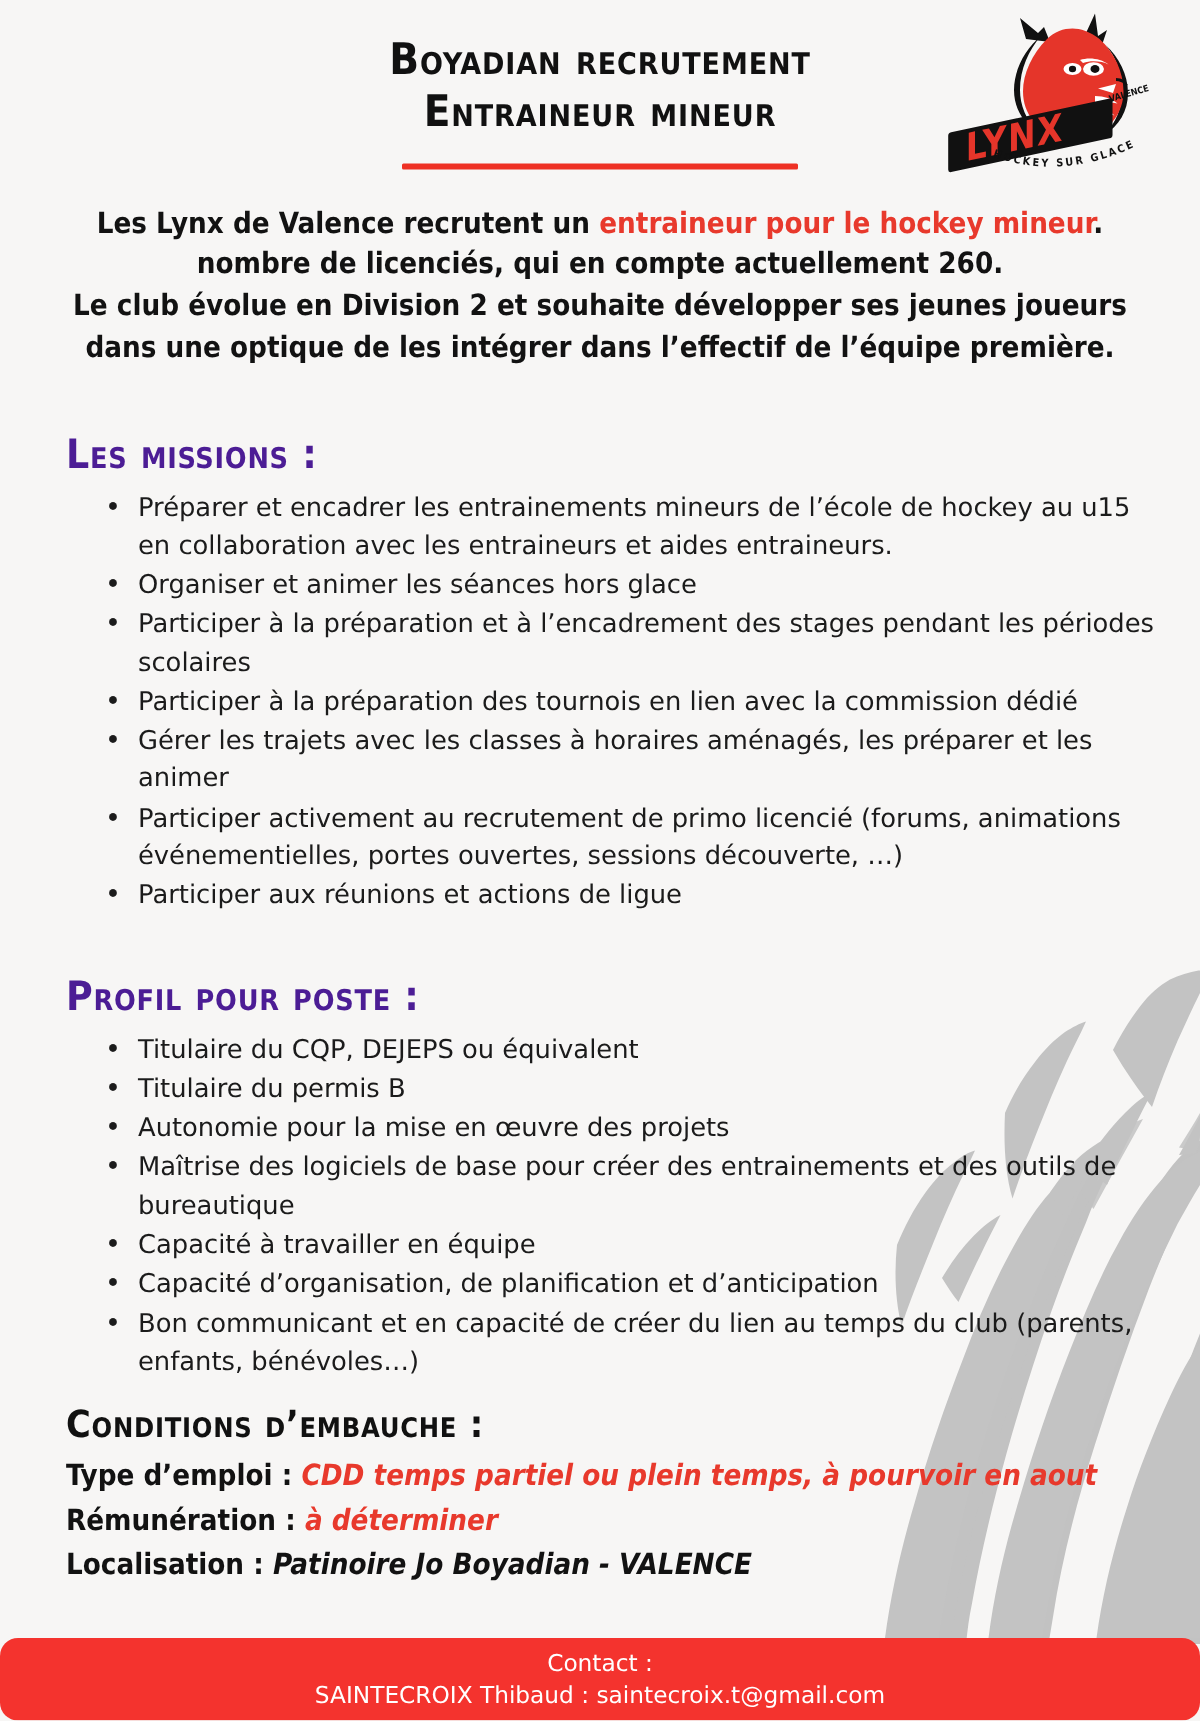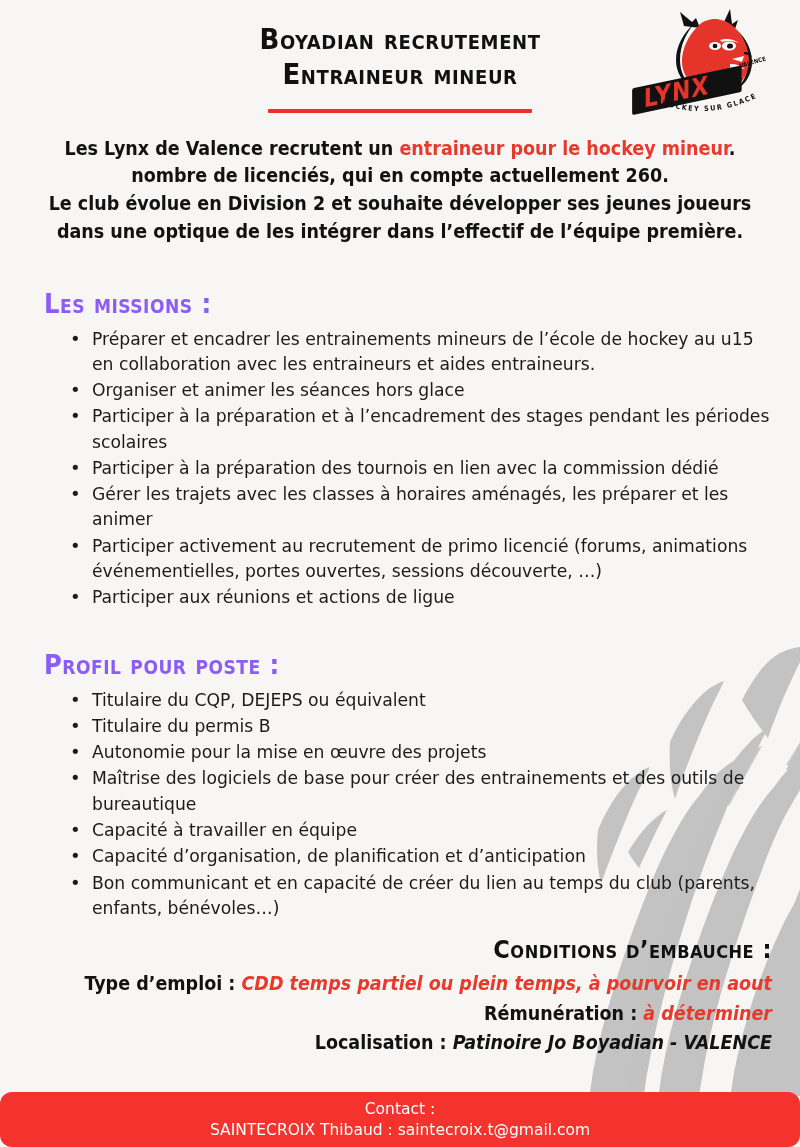--- a/index.html
+++ b/index.html
@@ -54,27 +54,27 @@
     font-size:19.5px;
     line-height:1.42;
     color:#121212;
   }
   .intro .hl { color:#e8392c; }
 
   
   .section { position:relative; z-index:2; }
   .sec-missions { margin-top:42px; padding-left:44px; padding-right:28px; }
   .sec-profil   { margin-top:38px; padding-left:44px; padding-right:28px; }
-  .sec-cond     { margin-top:14px; padding-left:44px; padding-right:28px;text-align:right; }
+  .sec-cond     { margin-top:14px; padding-left:44px; padding-right:28px; }
 
   .sec-head {
     font-family:"DejaVu Sans Condensed","Liberation Sans Narrow","Liberation Sans", sans-serif;
     font-weight:700;
     font-size:27px;
-    color:#8b5cf6;
+    color:#4c1d95;
     font-variant:small-caps;
     letter-spacing:0.5px;
     margin-bottom:8px;
   }
   .sec-head.black { color:#111; font-size:25px; margin-bottom:5px; }
 
   ul.bullets { list-style:none; padding-left:26px; }
   ul.bullets li {
     position:relative;
     font-size:17.2px;

